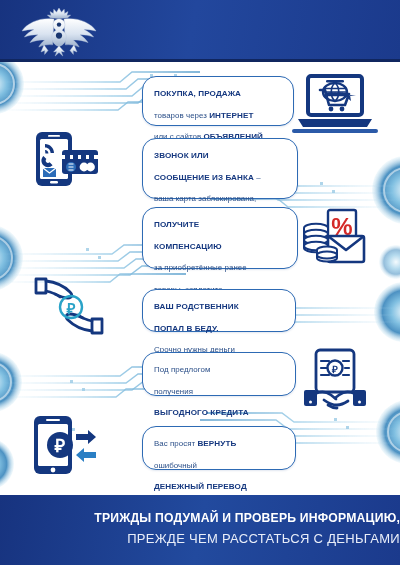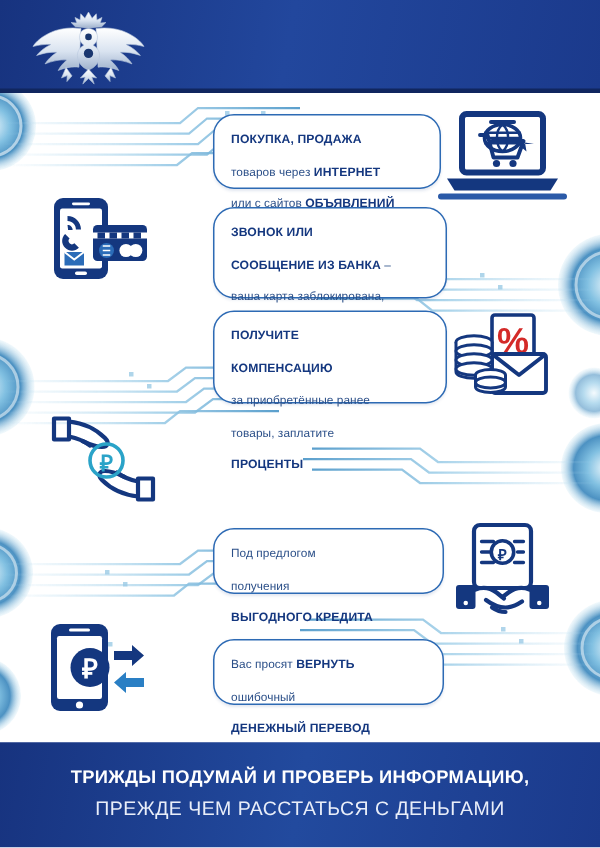--- a/index.html
+++ b/index.html
@@ -73,21 +73,21 @@
   .bubble .b{font-weight:bold;color:#14377f;font-size:8.1px;letter-spacing:.1px;}
   .bubble .n{font-weight:normal;color:#2b4f88;font-size:7.9px;letter-spacing:.05px;}
 
   .icon-box{position:absolute;z-index:4;}
 
   
   .footer{
     position:absolute;left:0;top:495px;width:400px;height:70px;
     background:#1b3a8c;
     background-image:linear-gradient(100deg,#17337f 0%,#224a9e 50%,#1b3a8c 100%);
-    text-align:center;
+    text-align:right;
     overflow:hidden;
   }
   .footer .f1{
     position:absolute;left:0;top:16px;width:400px;
     font-size:12.2px;font-weight:bold;color:#ffffff;letter-spacing:.2px;
   }
   .footer .f2{
     position:absolute;left:0;top:36px;width:400px;
     font-size:13px;font-weight:normal;color:#e9eef9;letter-spacing:.3px;
   }
@@ -341,20 +341,25 @@
           <path d="M72 58 h-10 v-14 h10 Z"></path>
           <path d="M62 56 c-9 -1 -18 -5 -24 -11 c-3 -3 -2 -6 2 -6 c4 0 9 2 13 4"></path>
           <path d="M62 46 c-5 -1 -10 -3 -14 -6"></path>
         </g>
 
         <circle cx="41" cy="32" r="11" fill="none" stroke="#2aa3c8" stroke-width="2.4"></circle>
         <text x="41" y="39" font-family="'Liberation Sans',sans-serif" font-size="15" font-weight="bold" fill="#2aa3c8" text-anchor="middle">₽</text>
       </svg>
     </div>
 
+    <div class="bubble" style="left:142px;top:227px;width:154px;height:43px;">
+      <div><span class="b">ВАШ РОДСТВЕННИК</span></div>
+      <div><span class="b">ПОПАЛ В БЕДУ.</span></div>
+      <div><span class="n">Срочно нужны деньги</span></div>
+    </div>
 
     <div class="bubble" style="left:142px;top:290px;width:154px;height:44px;">
       <div><span class="n">Под предлогом</span></div>
       <div><span class="n">получения</span></div>
       <div><span class="b">ВЫГОДНОГО КРЕДИТА</span></div>
     </div>
 
     <div class="icon-box" style="left:302px;top:286px;width:66px;height:62px;">
       <svg viewBox="0 0 66 62" width="66" height="62">
 

